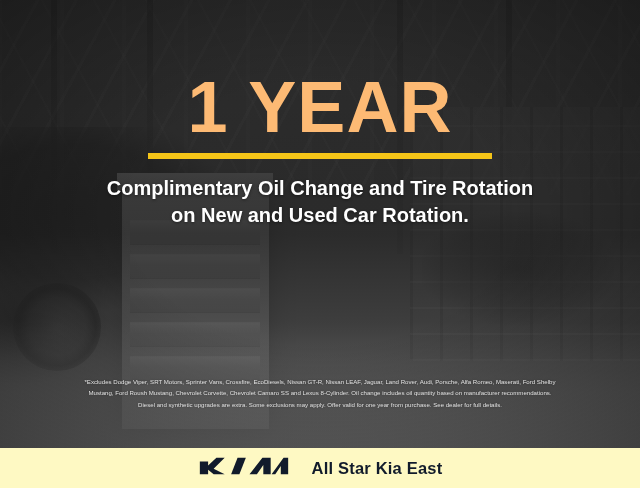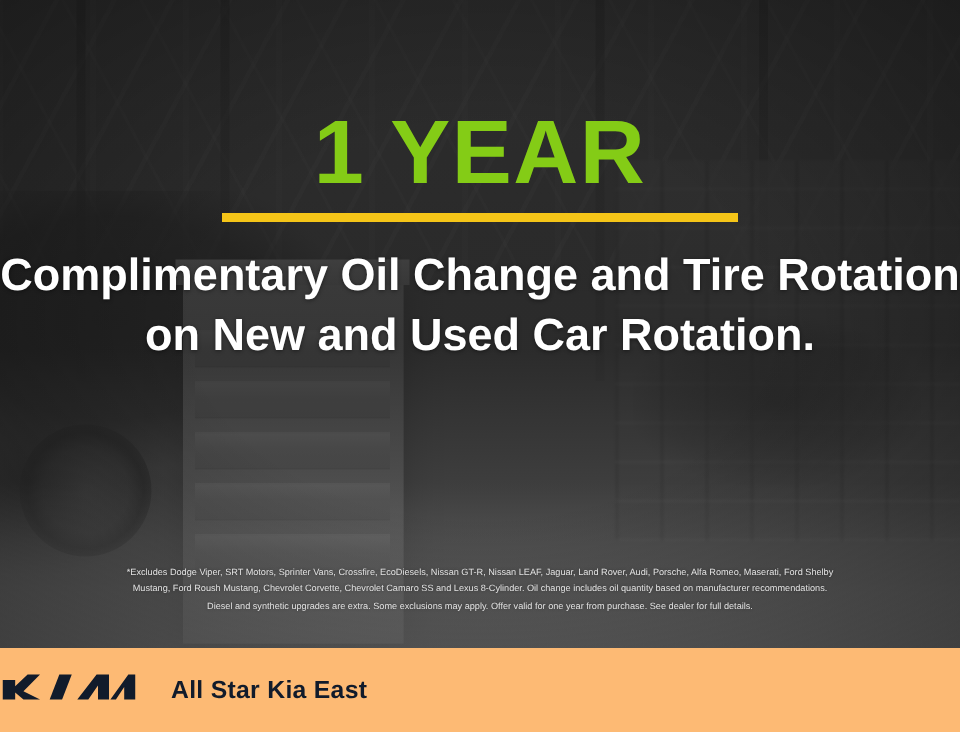--- a/index.html
+++ b/index.html
@@ -166,25 +166,25 @@
   .content {
     position: absolute;
     inset: 0;
     display: flex;
     flex-direction: column;
     align-items: center;
   }
 
   .headline-year {
     margin-top: 74px;
-    font-size: 60px;
+    font-size: 72px;
     line-height: 0.92;
     font-weight: bold;
     letter-spacing: 1px;
-    color: #84cc16;
+    color: #fdba74;
     text-align: center;
     white-space: nowrap;
   }
 
   .headline-sub {
     margin-top: 8px;
     font-size: 39px;
     line-height: 1.04;
     font-weight: bold;
     letter-spacing: 0.5px;
@@ -195,21 +195,21 @@
 
   .divider {
     width: 344px;
     height: 6px;
     background: #F5C518;
     margin-top: 13px;
   }
 
   .offer {
     margin-top: 16px;
-    font-size: 30px;
+    font-size: 20px;
     line-height: 1.32;
     font-weight: bold;
     color: #ffffff;
     text-align: center;
     text-shadow: 0 1px 3px rgba(0,0,0,0.45);
   }
 
   .disclaimer {
     position: absolute;
     left: 0;
@@ -222,24 +222,25 @@
     text-align: center;
     text-shadow: 0 0 2px rgba(0,0,0,0.35);
   }
 
   
   .footer {
     position: absolute;
     left: 0;
     right: 0;
     bottom: 0;
-    height: 56px;
-    background: #fdba74;
+    height: 40px;
+    background: #fef9c3;
     display: flex;
     align-items: center;
+    justify-content: center;
     gap: 22px;
   }
   .kia-logo { display: block; }
   .dealer-name {
     font-size: 16.5px;
     font-weight: bold;
     color: #111b2b;
     letter-spacing: 0.2px;
   }
 </style>

